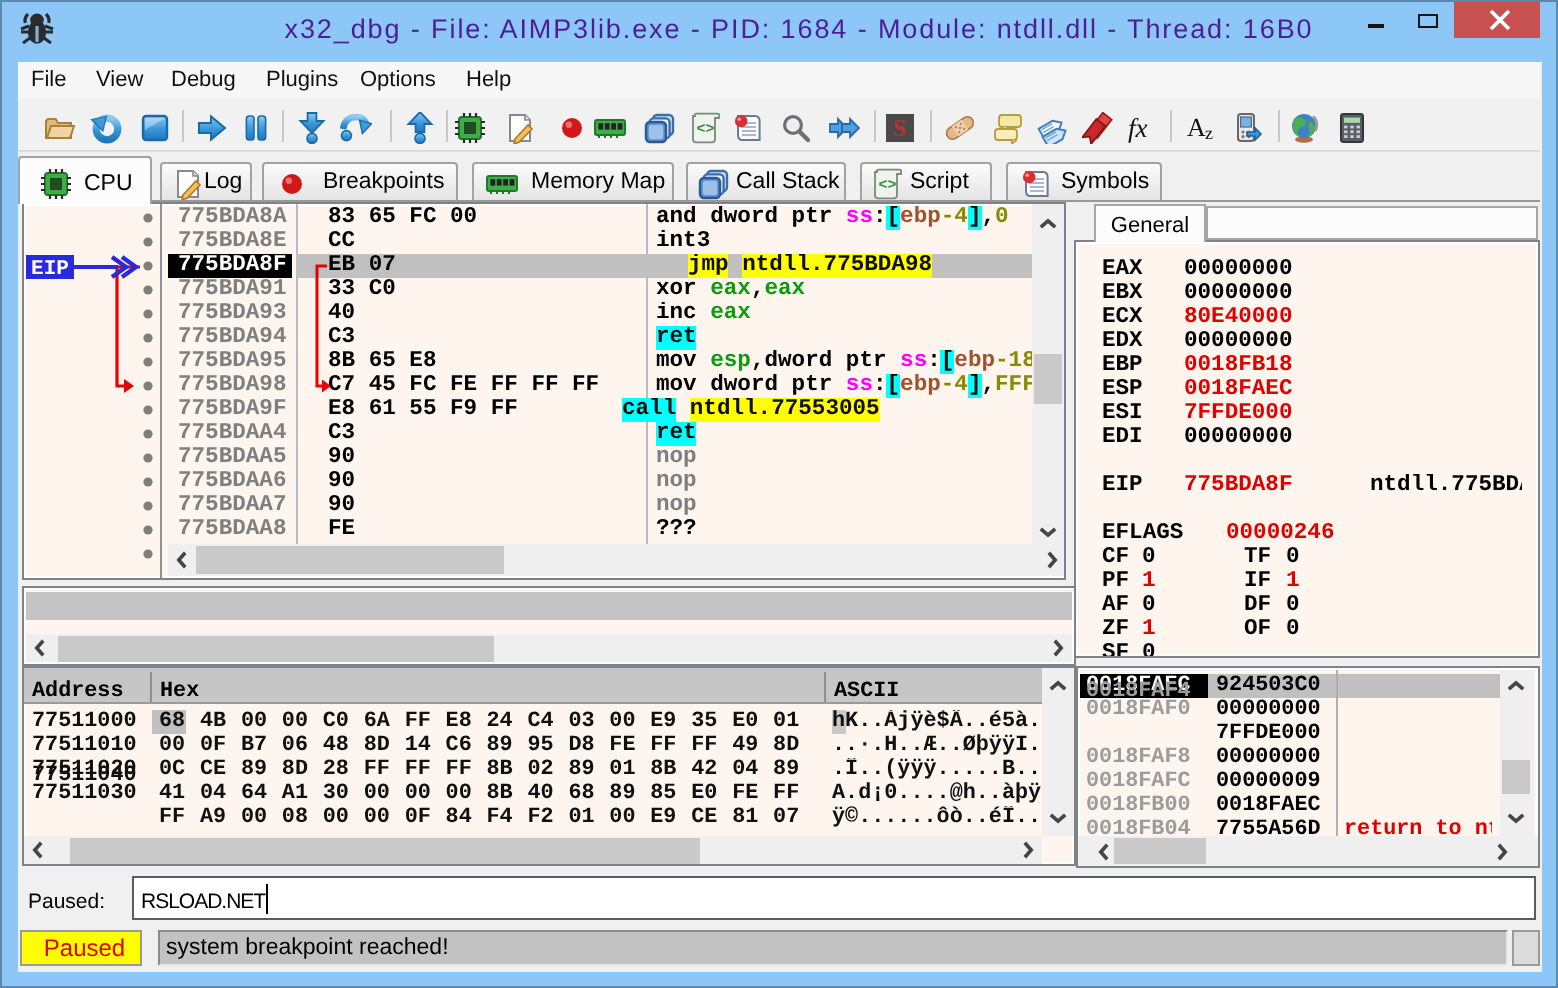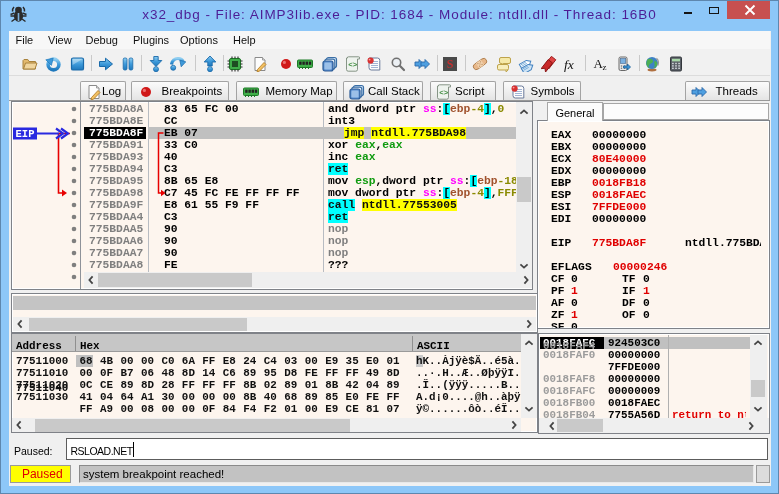--- a/index.html
+++ b/index.html
@@ -334,20 +334,26 @@
 <div class="tsep" style="left:82px"></div>
 <div class="tsep" style="left:132px"></div>
 <div class="tsep" style="left:186px"></div>
 <div class="tsep" style="left:214px"></div>
 <div class="tsep" style="left:427.5px"></div>
 <div class="tsep" style="left:456px"></div>
 <div class="tsep" style="left:576px"></div>
 <div class="tsep" style="left:629.5px"></div>
 </div>
 <div id="tabbar">
+<div class="tab sel" style="left:0px;width:66.5px">
+      <svg class="ti" style="left:10px" width="16" height="16" viewBox="0 0 16 16">
+        <use href="#i-chip"></use>
+      </svg>
+      <span class="tt" style="left:32px">CPU</span>
+    </div>
 <div class="tab" style="left:71px;width:45.5px">
       <svg class="ti" style="left:5px" width="16" height="16" viewBox="0 0 16 16">
         <use href="#i-page"></use>
       </svg>
       <span class="tt" style="left:21px">Log</span>
     </div>
 <div class="tab" style="left:121.5px;width:98.5px">
       <svg class="ti" style="left:6px" width="16" height="16" viewBox="0 0 16 16">
         <use href="#i-dot"></use>
       </svg>
@@ -369,26 +375,20 @@
       <svg class="ti" style="left:5px" width="16" height="16" viewBox="0 0 16 16">
         <use href="#i-scroll"></use>
       </svg>
       <span class="tt" style="left:24px">Script</span>
     </div>
 <div class="tab" style="left:494px;width:78px">
       <svg class="ti" style="left:6px" width="16" height="16" viewBox="0 0 16 16">
         <use href="#i-book"></use>
       </svg>
       <span class="tt" style="left:26.5px">Symbols</span>
-    </div>
-<div class="tab" style="left:675.5px;width:85.5px">
-      <svg class="ti" style="left:5.5px" width="16" height="16" viewBox="0 0 16 16">
-        <use href="#i-arrs"></use>
-      </svg>
-      <span class="tt" style="left:30px">Threads</span>
     </div>
 </div>
 <div id="tabline"></div>
 
 <div class="panel" id="disasm" style="left:11px;top:101px;width:522px;height:189px"></div>
 <div class="abs" style="left:80px;top:102px;width:1px;height:187px;background:#8e9299"></div>
 <div class="abs" style="left:148px;top:102px;width:1px;height:170px;background:#b8bcc2"></div>
 <div class="abs" style="left:323px;top:102px;width:1px;height:170px;background:#b8bcc2"></div>
 <svg class="abs" style="left:12px;top:102px" width="68" height="187" viewBox="0 0 68 187">
  <g fill="#7f7f7f">
@@ -437,21 +437,21 @@
 <div class="abs" style="left:164px;top:163px">C3</div>
 <div class="abs" style="left:328px;top:163px;width:188px;overflow:hidden;white-space:nowrap"><span class="c-cyb">ret</span></div>
 <div class="abs" style="left:89px;top:175px;color:#7f7f7f">775BDA95</div>
 <div class="abs" style="left:164px;top:175px">8B 65 E8</div>
 <div class="abs" style="left:328px;top:175px;width:188px;overflow:hidden;white-space:nowrap">mov <span class="c-g">esp</span>,dword ptr <span class="c-m">ss</span>:<span class="c-cb">[</span><span class="c-e">ebp</span><span class="c-o">-18</span></div>
 <div class="abs" style="left:89px;top:187px;color:#7f7f7f">775BDA98</div>
 <div class="abs" style="left:164px;top:187px">C7 45 FC FE FF FF FF</div>
 <div class="abs" style="left:328px;top:187px;width:188px;overflow:hidden;white-space:nowrap">mov dword ptr <span class="c-m">ss</span>:<span class="c-cb">[</span><span class="c-e">ebp</span><span class="c-o">-4</span><span class="c-cb">]</span>,<span class="c-o">FFFFFFFE</span></div>
 <div class="abs" style="left:89px;top:199px;color:#7f7f7f">775BDA9F</div>
 <div class="abs" style="left:164px;top:199px">E8 61 55 F9 FF</div>
-<div class="abs" style="left:328px;top:199px;width:188px;overflow:hidden;white-space:nowrap"><span class="c-cyb">call</span> <span class="c-yb">ntdll.77553005</span></div>
+<div class="abs" style="left:311px;top:199px;width:188px;overflow:hidden;white-space:nowrap"><span class="c-cyb">call</span> <span class="c-yb">ntdll.77553005</span></div>
 <div class="abs" style="left:89px;top:211px;color:#7f7f7f">775BDAA4</div>
 <div class="abs" style="left:164px;top:211px">C3</div>
 <div class="abs" style="left:328px;top:211px;width:188px;overflow:hidden;white-space:nowrap"><span class="c-cyb">ret</span></div>
 <div class="abs" style="left:89px;top:223px;color:#7f7f7f">775BDAA5</div>
 <div class="abs" style="left:164px;top:223px">90</div>
 <div class="abs" style="left:328px;top:223px;width:188px;overflow:hidden;white-space:nowrap"><span class="c-n">nop</span></div>
 <div class="abs" style="left:89px;top:235px;color:#7f7f7f">775BDAA6</div>
 <div class="abs" style="left:164px;top:235px">90</div>
 <div class="abs" style="left:328px;top:235px;width:188px;overflow:hidden;white-space:nowrap"><span class="c-n">nop</span></div>
 <div class="abs" style="left:89px;top:247px;color:#7f7f7f">775BDAA7</div>

